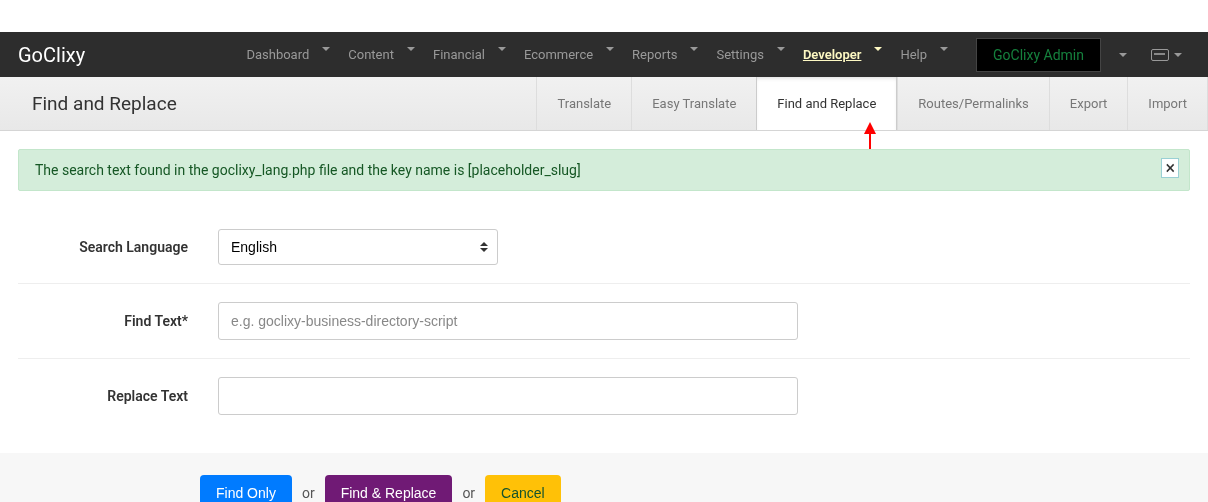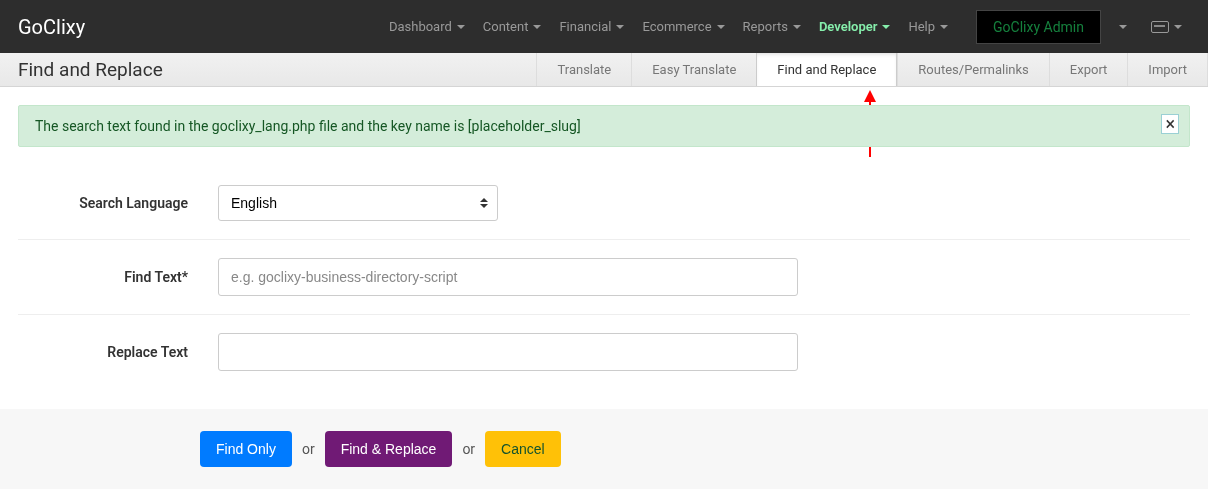--- a/index.html
+++ b/index.html
@@ -1,31 +1,31 @@
 <!DOCTYPE html>
 <html><head>
   <meta charset="utf-8">
   <style>
     * { margin: 0; padding: 0; box-sizing: border-box; }
     body { font-family: -apple-system, BlinkMacSystemFont, "Segoe UI", Roboto, "Helvetica Neue", Arial, sans-serif; font-size: 14px; color: #333; background: #fff; width: 1208px; }
 
     
-    .navbar { background: #2d2d2d; height: 53px; display: flex; align-items: center; padding: 0 18px; }
+    .navbar { background: #2d2d2d; height: 45px; display: flex; align-items: center; padding: 0 18px; margin-top: 32px; }
     .brand { color: #fff; font-size: 20px; font-weight: 400; margin-right: auto; }
     .nav-menu { display: flex; align-items: center; gap: 2px; }
-    .nav-item { color: #999; font-size: 13px; padding: 12px 8px; cursor: pointer; display: flex; align-items: center; gap: 3px; }
-    .nav-item.active { color: #86efac; font-weight: 600; }
+    .nav-item { color: #999; font-size: 13px; padding: 12px 8px; cursor: pointer; display: flex; gap: 11px; }
+    .nav-item.active { color: #fef9c3; font-weight: 600; text-decoration: underline; }
     .caret-down { width: 0; height: 0; border-left: 4px solid transparent; border-right: 4px solid transparent; border-top: 4px solid currentColor; display: inline-block; margin-left: 2px; }
     .admin-section { display: flex; align-items: center; gap: 8px; margin-left: 20px; }
     .admin-btn { background: #000; color: #15803d; padding: 8px 16px; font-size: 14px; border: 1px solid #444; cursor: pointer; }
     .icon-btn { color: #999; padding: 6px 8px; cursor: pointer; display:flex; align-items:center; gap:3px; }
     .keyboard-icon { display:inline-block; width:18px; height:12px; border:1px solid #999; border-radius:2px; position: relative; background: linear-gradient(#888,#888) center/70% 1px no-repeat, linear-gradient(#888,#888) center 3px/70% 1px no-repeat; }
 
     
-    .subheader { background: linear-gradient(#f1f1f1, #e8e8e8); border-bottom: 1px solid #d5d5d5; height: 34px; display: flex; align-items: stretch; padding-left: 18px; }
+    .subheader { background: linear-gradient(#f1f1f1, #e8e8e8); border-bottom: 1px solid #d5d5d5; height: 54px; display: flex; align-items: stretch; padding-left: 32px; }
     .page-title { font-size: 19px; font-weight: 400; color: #333; align-self: center; margin-right: auto; }
     .tabs { display: flex; align-items: stretch; }
     .tab { padding: 0 20px; display: flex; align-items: center; color: #777; font-size: 13px; border-left: 1px solid #ddd; cursor: pointer; background: transparent; }
     .tab.active { background: #fff; color: #333; border-left: 1px solid #ccc; border-right: 1px solid #ccc; box-shadow: inset 0 3px 4px -2px rgba(0,0,0,0.15); position: relative; }
     .tab:last-child { border-right: 1px solid #ddd; }
 
     
     .content { padding: 18px 18px 0 18px; }
     .alert { background: #d4edda; border: 1px solid #c3e6cb; color: #155724; padding: 12px 16px; border-radius: 2px; display: flex; align-items: center; position: relative; }
     .alert-close { position: absolute; right: 10px; top: 8px; font-size: 18px; color: #333; border: 1px solid #9ad0d4; padding: 0 3px; line-height: 1; cursor: pointer; background: #fff; }
@@ -78,20 +78,24 @@
       <div class="nav-item">
           <span>Financial</span>
           <span class="caret-down"></span>
         </div>
       <div class="nav-item">
           <span>Ecommerce</span>
           <span class="caret-down"></span>
         </div>
       <div class="nav-item">
           <span>Reports</span>
+          <span class="caret-down"></span>
+        </div>
+      <div class="nav-item">
+          <span>Settings</span>
           <span class="caret-down"></span>
         </div>
       <div class="nav-item active">
           <span>Developer</span>
           <span class="caret-down"></span>
         </div>
       <div class="nav-item">
           <span>Help</span>
           <span class="caret-down"></span>
         </div>

